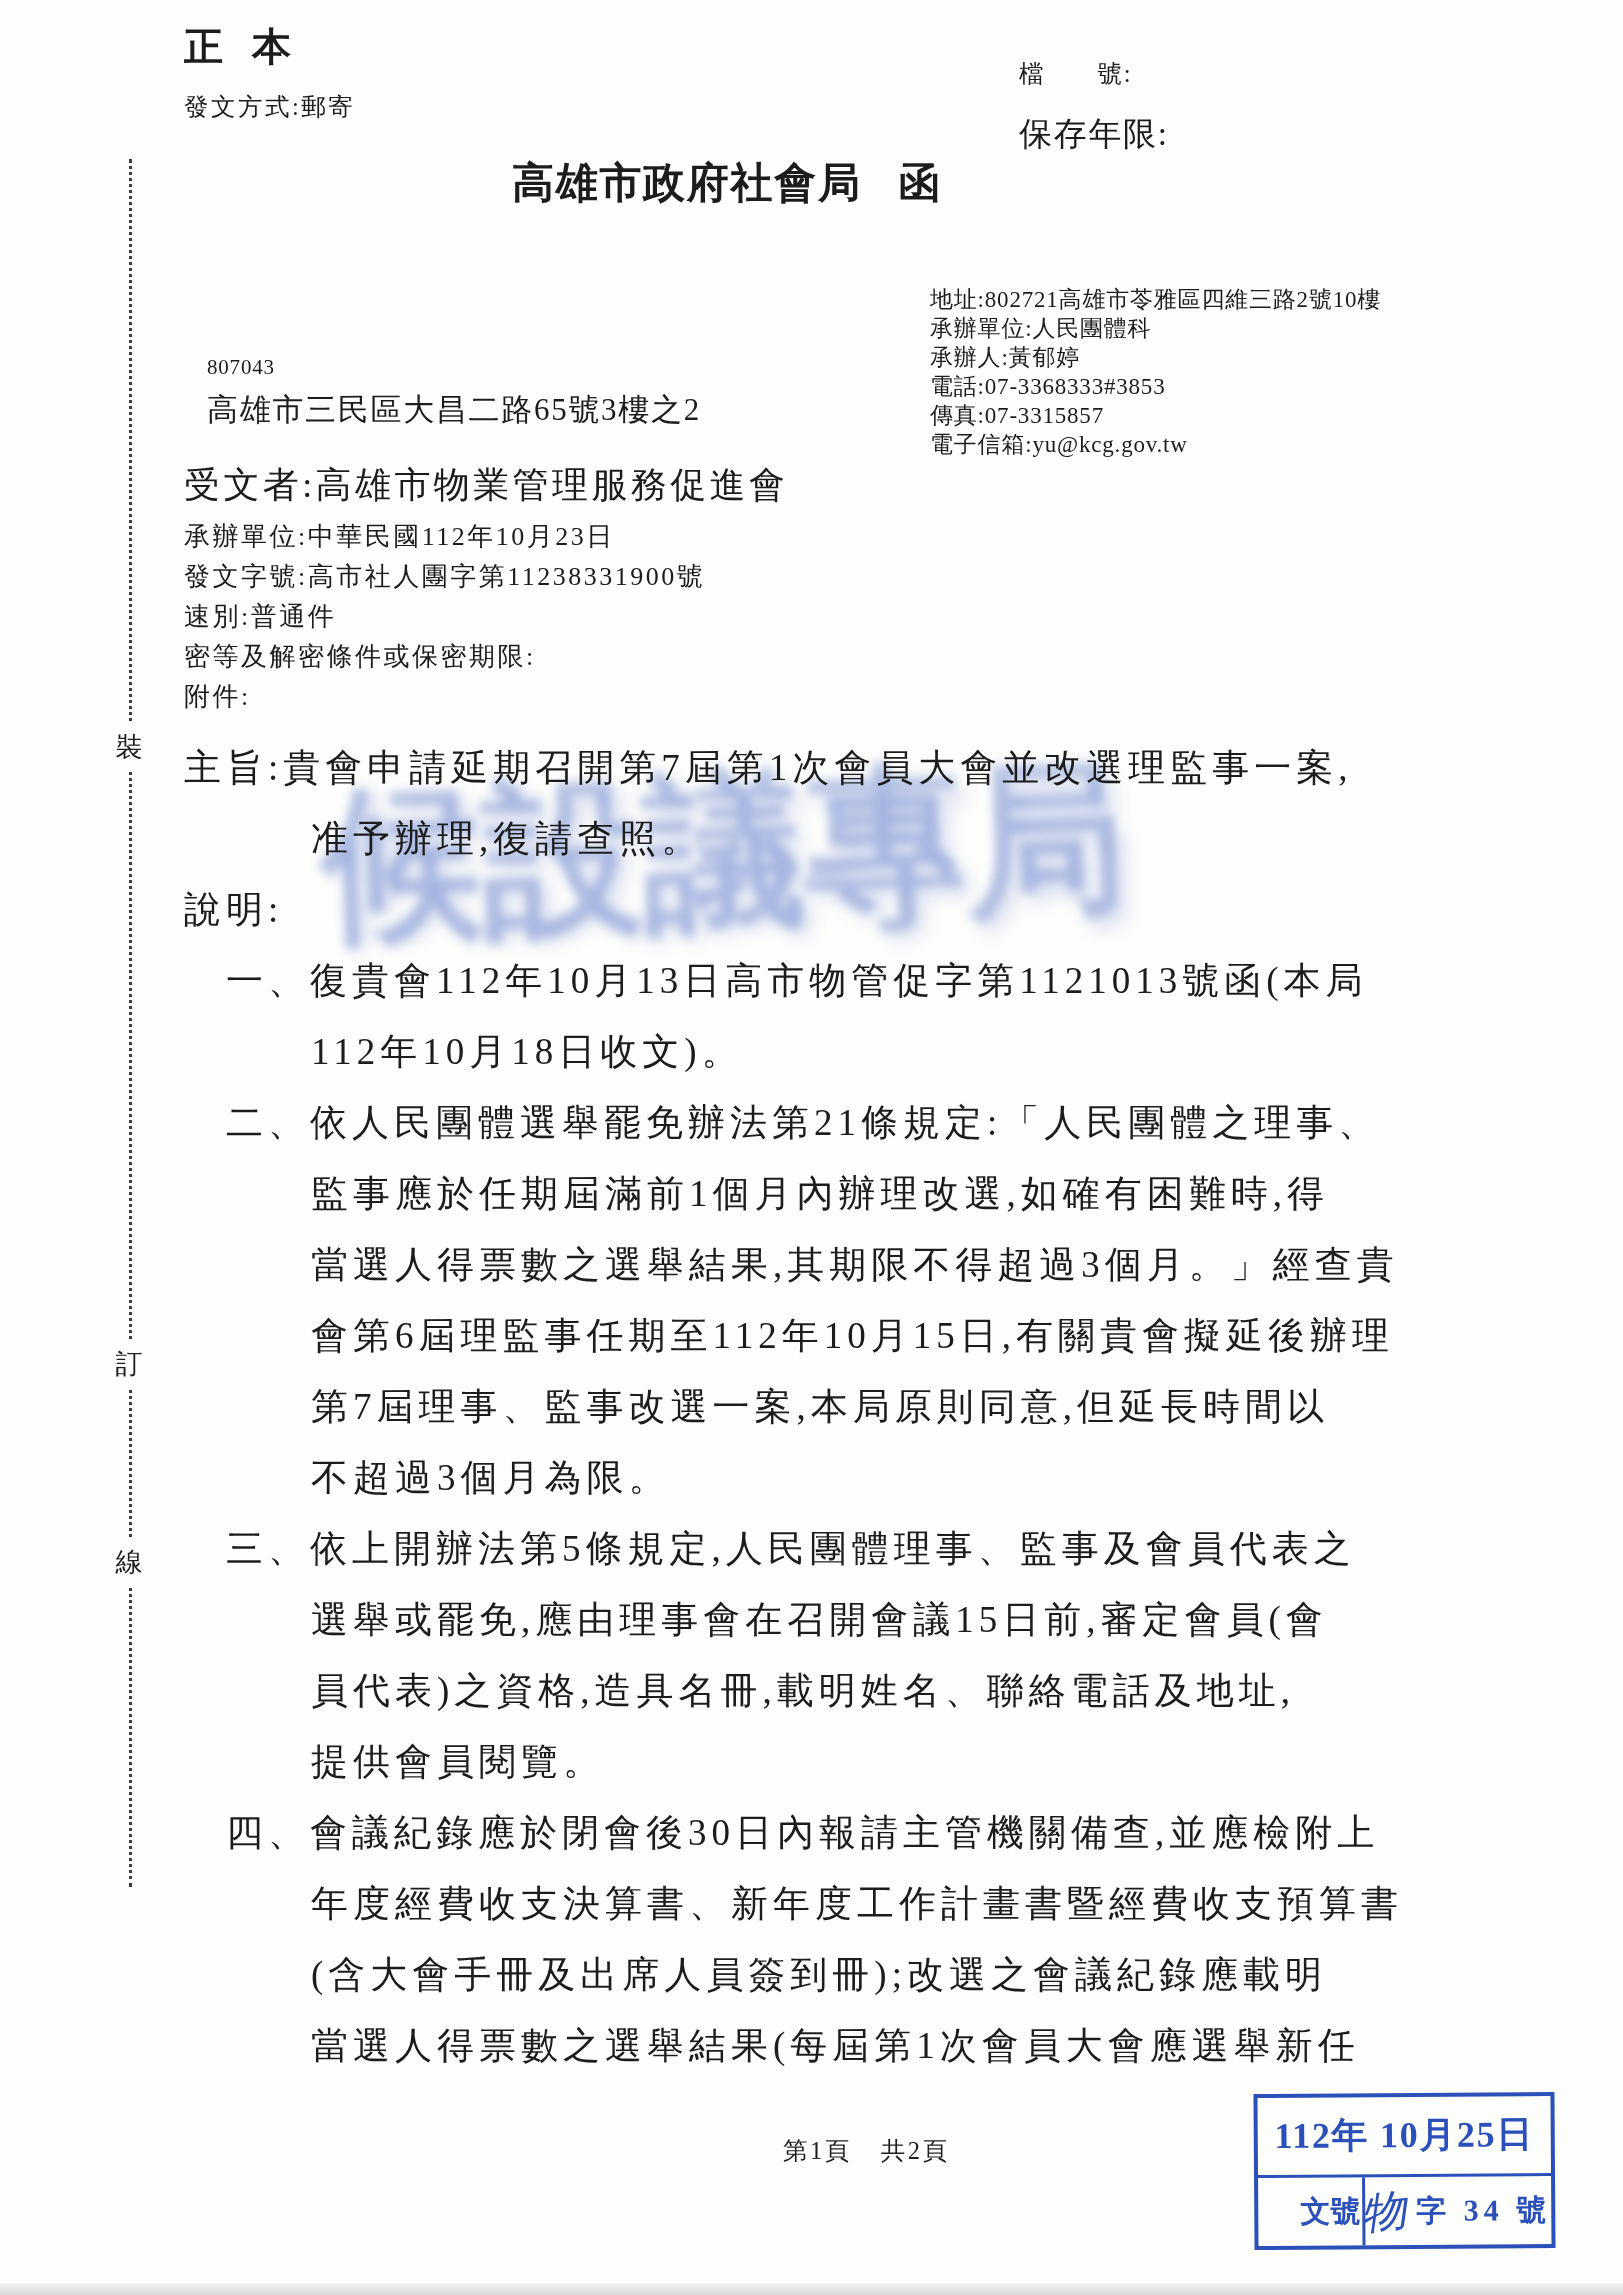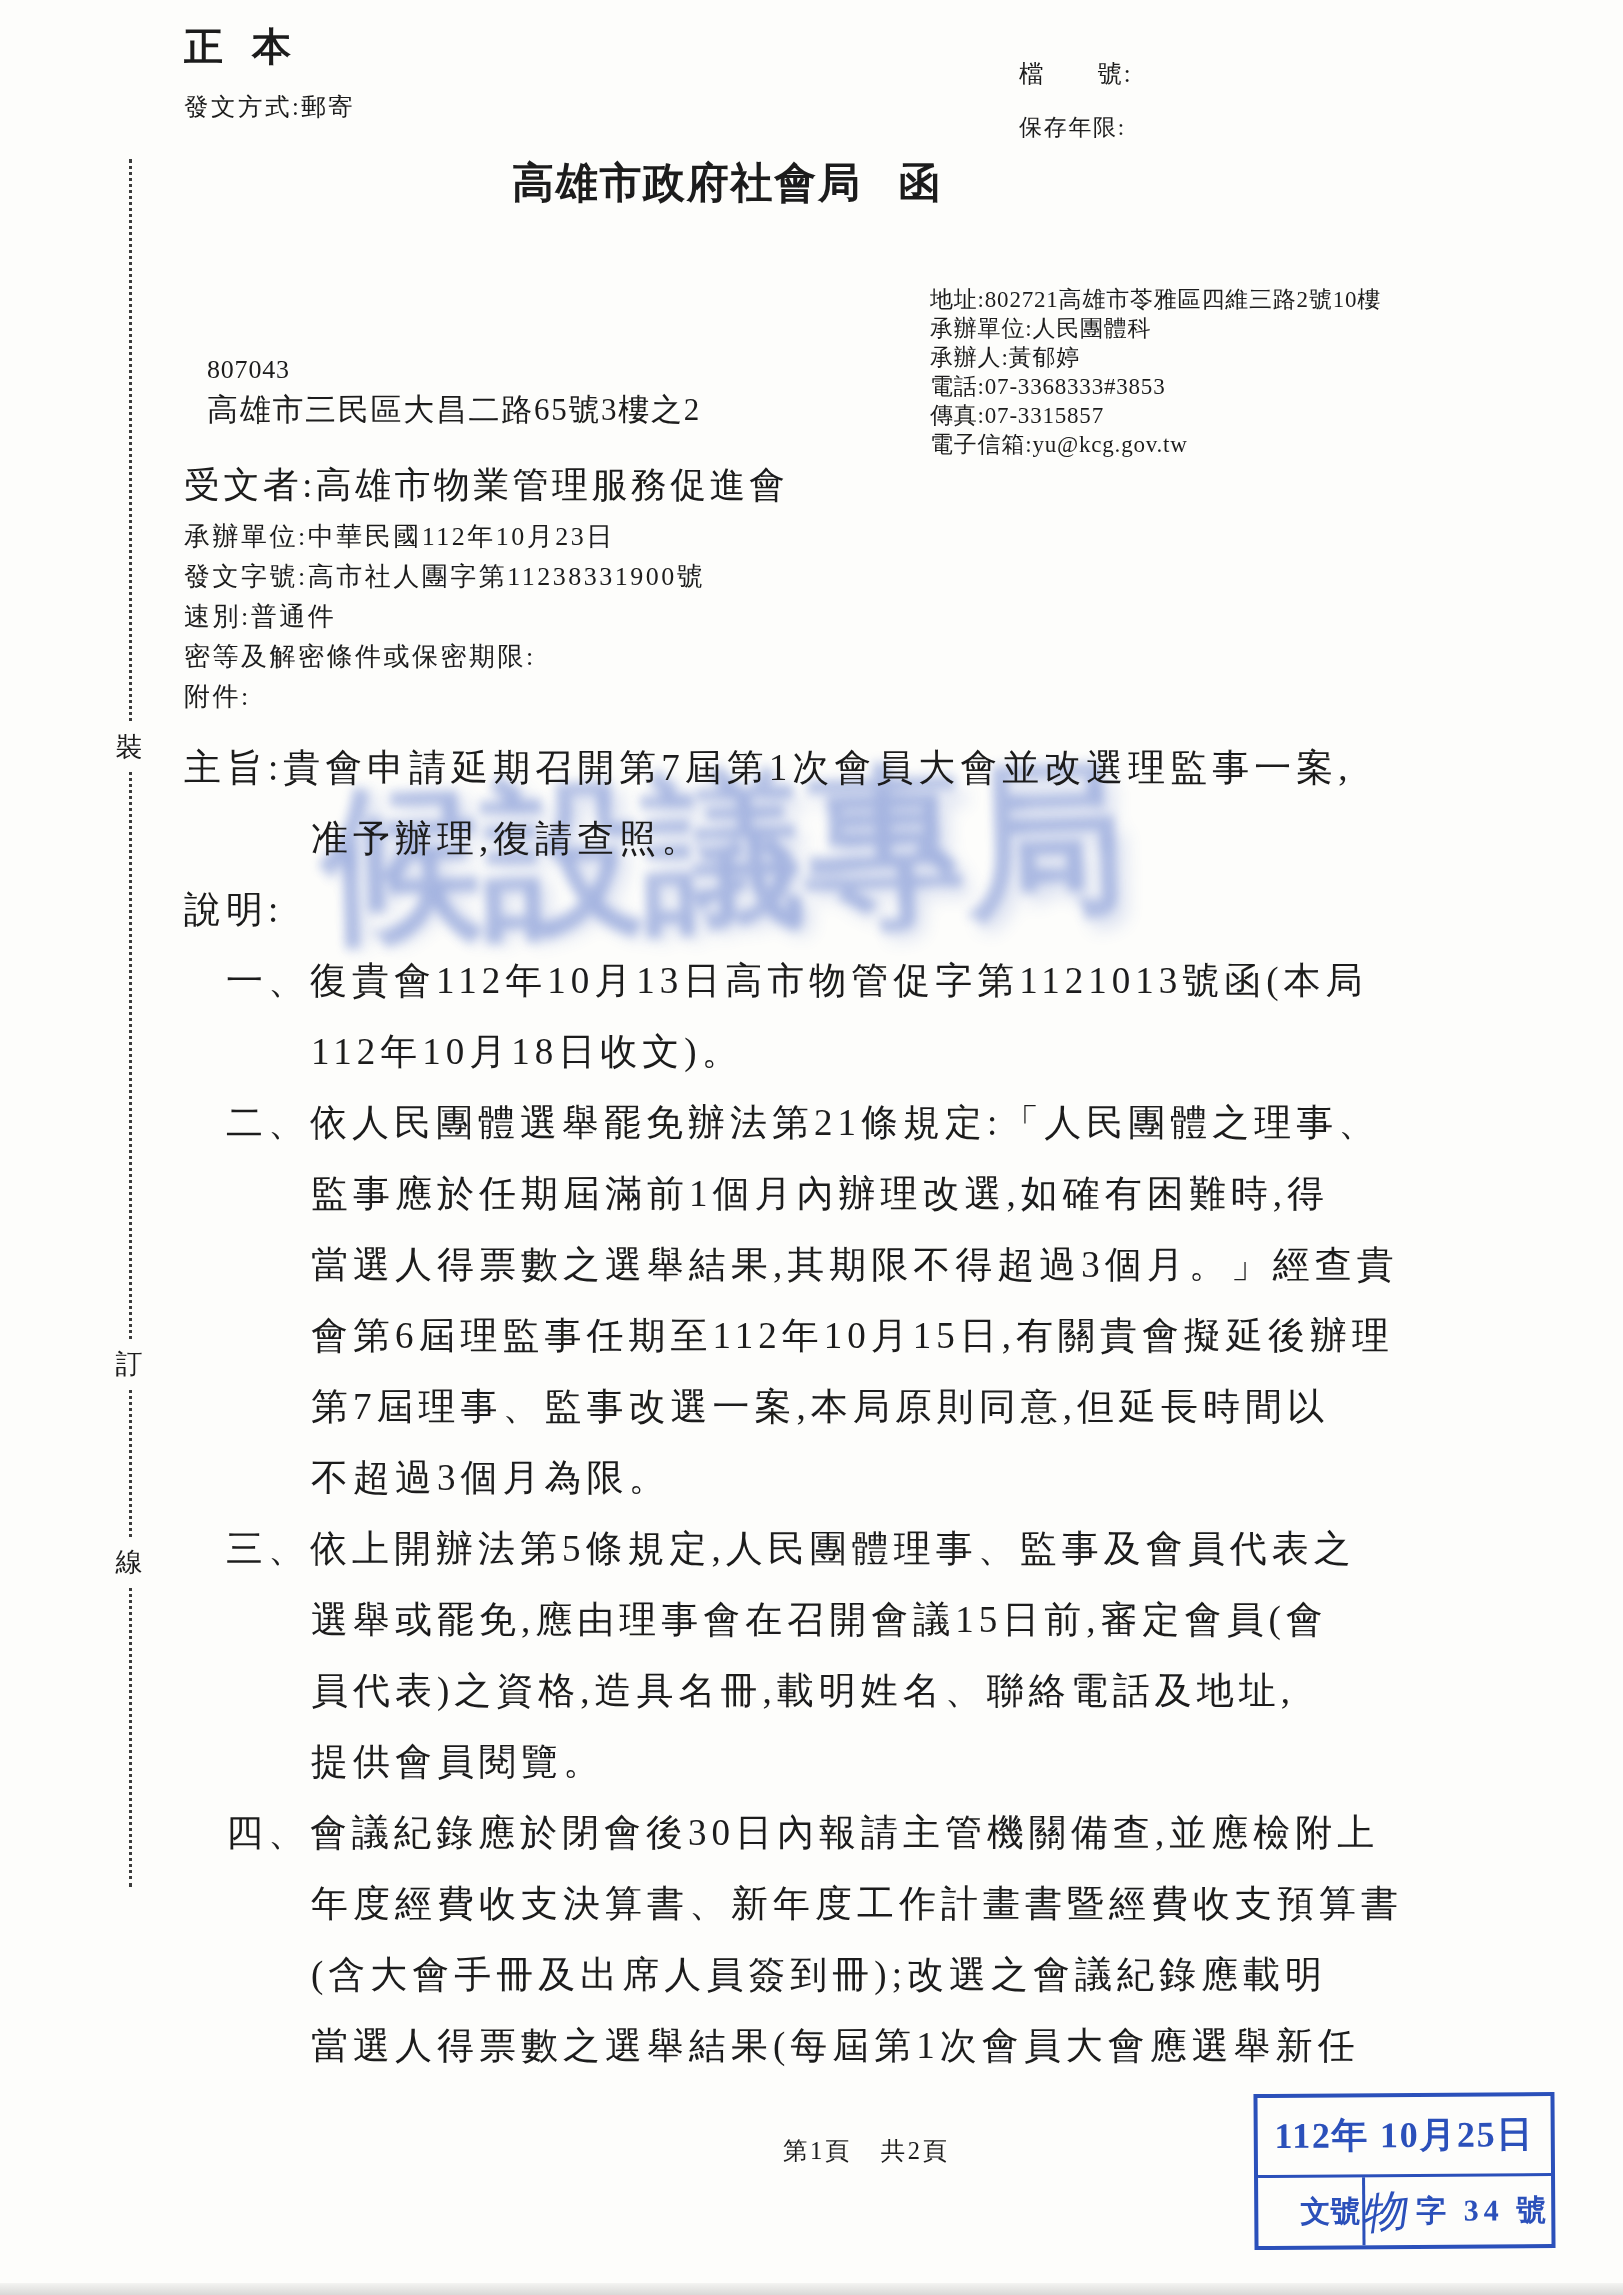--- a/index.html
+++ b/index.html
@@ -6,27 +6,27 @@
   .page{
     position:relative;width:1623px;height:2295px;margin:0 auto;
     background:#fdfdfb;overflow:hidden;
     font-family:"Liberation Serif","DejaVu Serif",serif;
     color:#1c1c1c;
   }
   
   .copy-label{position:absolute;left:184px;top:20px;font-size:39px;letter-spacing:29px;font-weight:bold;}
   .delivery{position:absolute;left:184px;top:90px;font-size:24.5px;letter-spacing:2.5px;}
   .fileno{position:absolute;left:1019px;top:57px;font-size:24.5px;letter-spacing:1.7px;}
-  .retention{position:absolute;left:1019px;top:112px;font-size:23px;letter-spacing:1.7px;}
+  .retention{position:absolute;left:1019px;top:112px;font-size:33px;letter-spacing:1.7px;}
   .doc-title{position:absolute;left:512px;top:155px;font-size:42px;letter-spacing:1.7px;font-weight:bold;white-space:nowrap;}
   .doc-title .gap{display:inline-block;width:37px;}
   
   .contact{position:absolute;left:930px;top:272px;font-size:23px;line-height:29px;letter-spacing:0.8px;white-space:nowrap;margin-top:13px;}
   
-  .postal{position:absolute;left:207px;top:355px;font-size:26px;letter-spacing:0.8px;}
+  .postal{position:absolute;left:207px;top:355px;font-size:21px;letter-spacing:0.8px;}
   .recip-addr{position:absolute;left:207px;top:389px;font-size:31px;letter-spacing:1.7px;}
   .receiver{position:absolute;left:184px;top:461px;font-size:36px;letter-spacing:3.4px;white-space:nowrap;}
   
   .meta{position:absolute;left:184px;top:517px;font-size:26px;letter-spacing:2.5px;}
   .meta div{height:40px;line-height:40px;white-space:nowrap;}
   
   .body-text{position:absolute;left:184px;top:732px;font-size:37px;letter-spacing:5px;}
   .ln{height:71px;line-height:71px;white-space:nowrap;}
   .i1{margin-left:42px;}
   .i2{margin-left:127px;}

